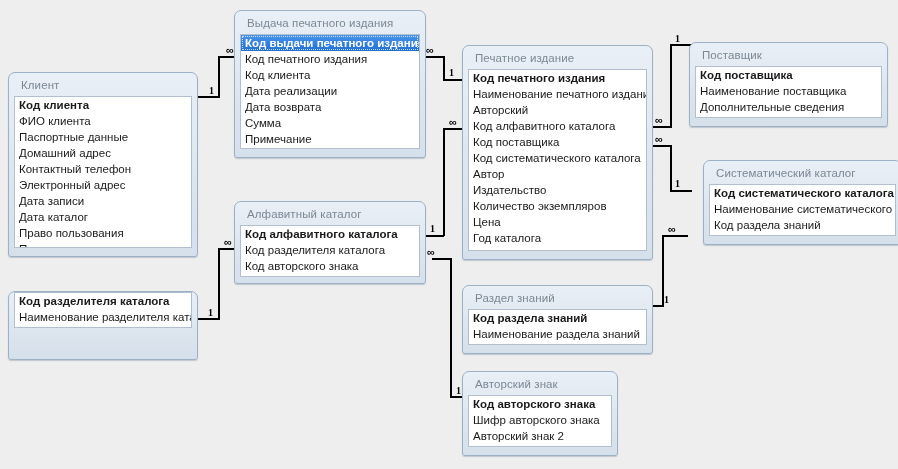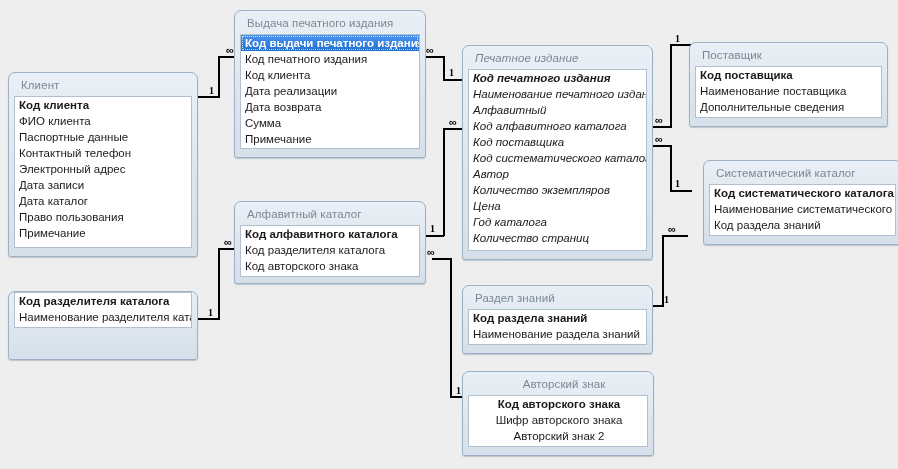--- a/index.html
+++ b/index.html
@@ -149,20 +149,21 @@
 
   <span class="card inf" style="left:668px; top:224px;">∞</span>
   <span class="card" style="left:664px; top:295px;">1</span>
 
   <div class="tbl" style="left:8px; top:72px; width:190px; height:185px;">
     <div class="tbl-title">Клиент</div>
     <div class="tbl-fields" style="height:150px;">
       <div class="fld pk">Код клиента</div>
       <div class="fld">ФИО клиента</div>
       <div class="fld">Паспортные данные</div>
+      <div class="fld">Домашний адрес</div>
       <div class="fld">Контактный телефон</div>
       <div class="fld">Электронный адрес</div>
       <div class="fld">Дата записи</div>
       <div class="fld">Дата каталог</div>
       <div class="fld">Право пользования</div>
       <div class="fld">Примечание</div>
     </div>
   </div>
 
   <div class="tbl" style="left:234px; top:10px; width:192px; height:148px;">
@@ -171,30 +172,31 @@
       <div class="fld pk sel">Код выдачи печатного издания</div>
       <div class="fld">Код печатного издания</div>
       <div class="fld">Код клиента</div>
       <div class="fld">Дата реализации</div>
       <div class="fld">Дата возврата</div>
       <div class="fld">Сумма</div>
       <div class="fld">Примечание</div>
     </div>
   </div>
 
-  <div class="tbl" style="left:462px; top:45px; width:191px; height:215px;font-style:italic;">
+  <div class="tbl" style="left:462px; top:45px; width:191px; height:215px;">
     <div class="tbl-title">Печатное издание</div>
     <div class="tbl-fields" style="height:180px;">
       <div class="fld pk">Код печатного издания</div>
       <div class="fld">Наименование печатного издания</div>
-      <div class="fld">Алфавитный</div>
+      <div class="fld">Авторский</div>
       <div class="fld">Код алфавитного каталога</div>
       <div class="fld">Код поставщика</div>
       <div class="fld">Код систематического каталога</div>
       <div class="fld">Автор</div>
+      <div class="fld">Издательство</div>
       <div class="fld">Количество экземпляров</div>
       <div class="fld">Цена</div>
       <div class="fld">Год каталога</div>
       <div class="fld">Количество страниц</div>
     </div>
   </div>
 
   <div class="tbl" style="left:689px; top:10px; width:199px; height:85px;margin-top:32px;">
     <div class="tbl-title">Поставщик</div>
     <div class="tbl-fields" style="height:50px;">
@@ -230,21 +232,21 @@
   </div>
 
   <div class="tbl" style="left:462px; top:285px; width:191px; height:69px;">
     <div class="tbl-title">Раздел знаний</div>
     <div class="tbl-fields" style="height:34px;">
       <div class="fld pk">Код раздела знаний</div>
       <div class="fld">Наименование раздела знаний</div>
     </div>
   </div>
 
-  <div class="tbl" style="left:462px; top:371px; width:192px; height:85px;text-align:center;">
+  <div class="tbl" style="left:462px; top:371px; width:156px; height:85px;">
     <div class="tbl-title">Авторский знак</div>
     <div class="tbl-fields" style="height:50px;">
       <div class="fld pk">Код авторского знака</div>
       <div class="fld">Шифр авторского знака</div>
       <div class="fld">Авторский знак 2</div>
     </div>
   </div>
 
 </div>
 

